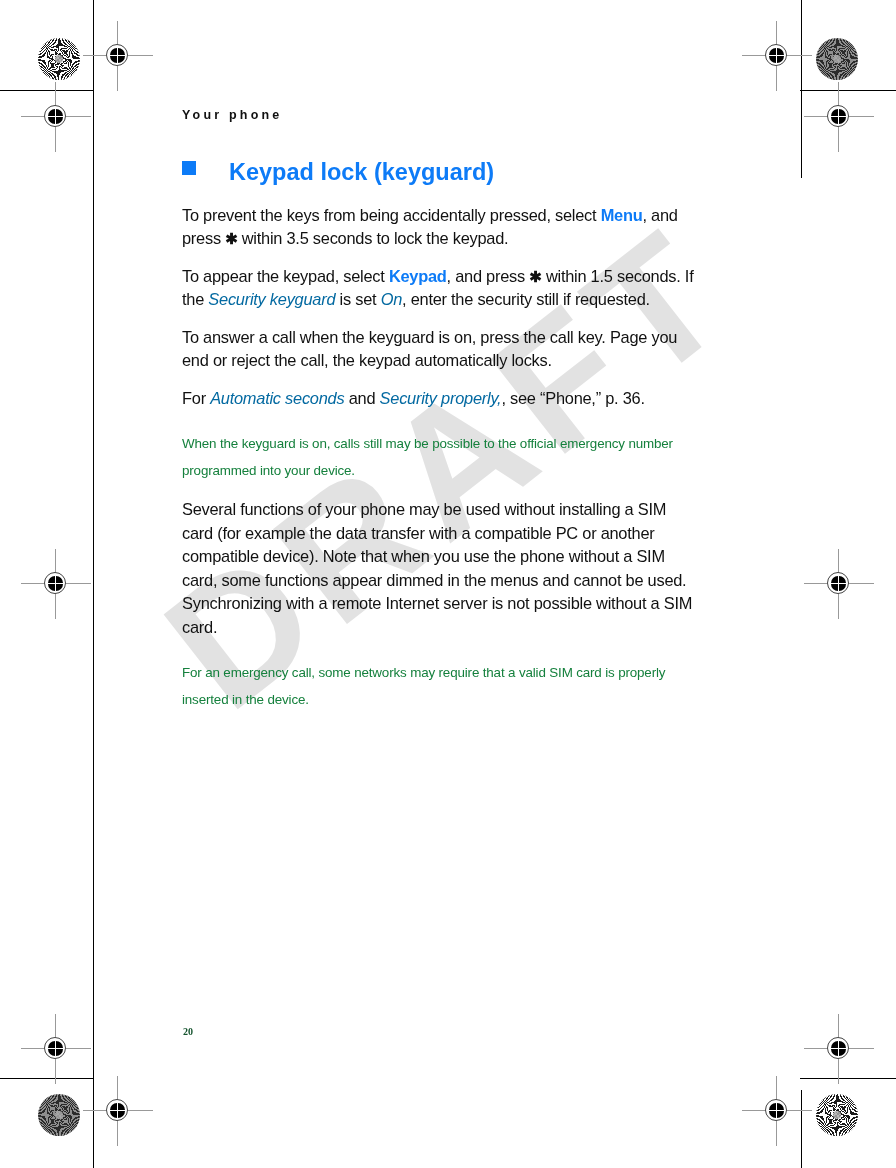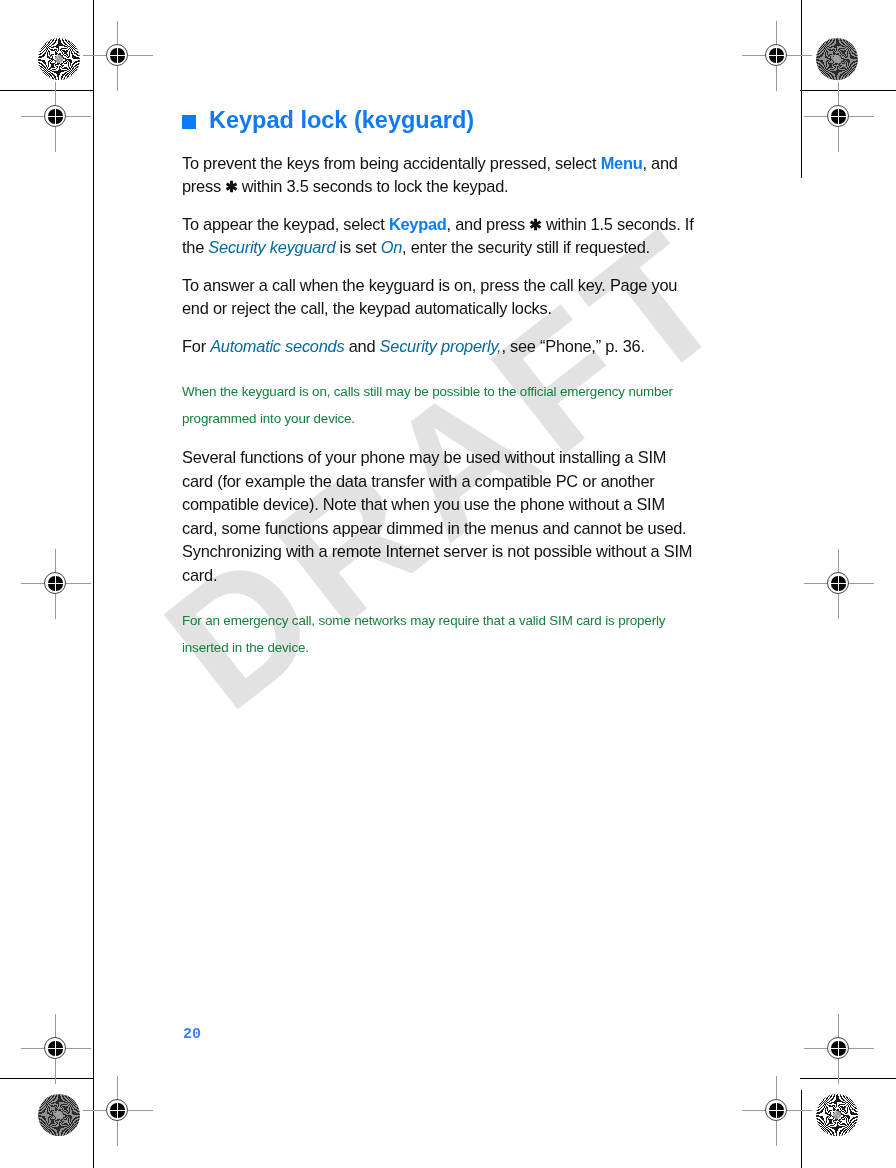--- a/index.html
+++ b/index.html
@@ -146,22 +146,23 @@
     margin: 0 0 38px 0;
   }
 
   h2.section {
     margin: 0 0 18px 0;
     font-family: "Liberation Sans", sans-serif;
     font-weight: bold;
     font-size: 23.5px;
     color: #0d7bf7;
     display: flex;
-    align-items: center;
+    align-items: flex-start;
     line-height: 1.1;
+    gap: 20px;
   }
   h2.section .sq {
     display: inline-block;
     width: 14px;
     height: 14px;
     background: #0d7bf7;
     margin-right: 13px;
     flex: none;
     position: relative;
     top: 1px;
@@ -186,24 +187,24 @@
   }
 
   .ui      { color: #0d7bf7; font-weight: bold; }
   .param   { color: #0369a1; font-style: italic; }
   .ast     { font-weight: bold; font-size: 15px; }
 
   #pagenum {
     position: absolute;
     left: 183px;
     top: 1026px;
-    font-family: Liberation Mono, monospace;
+    font-family: Liberation Serif, serif;
     font-weight: bold;
-    font-size: 15px;
-    color: #3b82f6;
+    font-size: 10px;
+    color: #14532d;
     z-index: 3;
   }
 </style>
 </head>
 <body>
 
 <div id="page">
 
   <div class="trim-v" style="left:93px;  top:0;    height:178px;"></div>
   <div class="trim-v" style="left:93px;  top:178px; height:912px;"></div>
@@ -328,20 +329,21 @@
 
   <div class="burst" style="left:38px;  top:38px;"></div>
   <div class="burst solid" style="left:816px; top:38px;"></div>
   <div class="burst solid" style="left:38px;  top:1094px;"></div>
   <div class="burst" style="left:816px; top:1094px;"></div>
 
   <div id="draft">DRAFT</div>
 
 
   <div id="content">
+    <div class="running-head">Your phone</div>
     <div id="sections">
         <h2 class="section">
           <span class="sq"></span>
           <span>Keypad lock (keyguard)</span>
         </h2>
         <p class="body"><span>To prevent the keys from being accidentally pressed, select </span><span class="ui">Menu</span><span>, and press </span><span class="ast">✱</span><span> within 3.5 seconds to lock the keypad.</span></p>
         <p class="body"><span>To appear the keypad, select </span><span class="ui">Keypad</span><span>, and press </span><span class="ast">✱</span><span> within 1.5 seconds. If the </span><span class="param">Security keyguard</span><span> is set </span><span class="param">On</span><span>, enter the security still if requested.</span></p>
         <p class="body"><span>To answer a call when the keyguard is on, press the call key. Page you end or reject the call, the keypad automatically locks.</span></p>
         <p class="body"><span>For </span><span class="param">Automatic seconds</span><span> and </span><span class="param">Security properly,</span><span>, see “Phone,” p. 36.</span></p>
         <p class="note" style="margin-top: 20px;"><span>When the keyguard is on, calls still may be possible to the official emergency number programmed into your device.</span></p>

